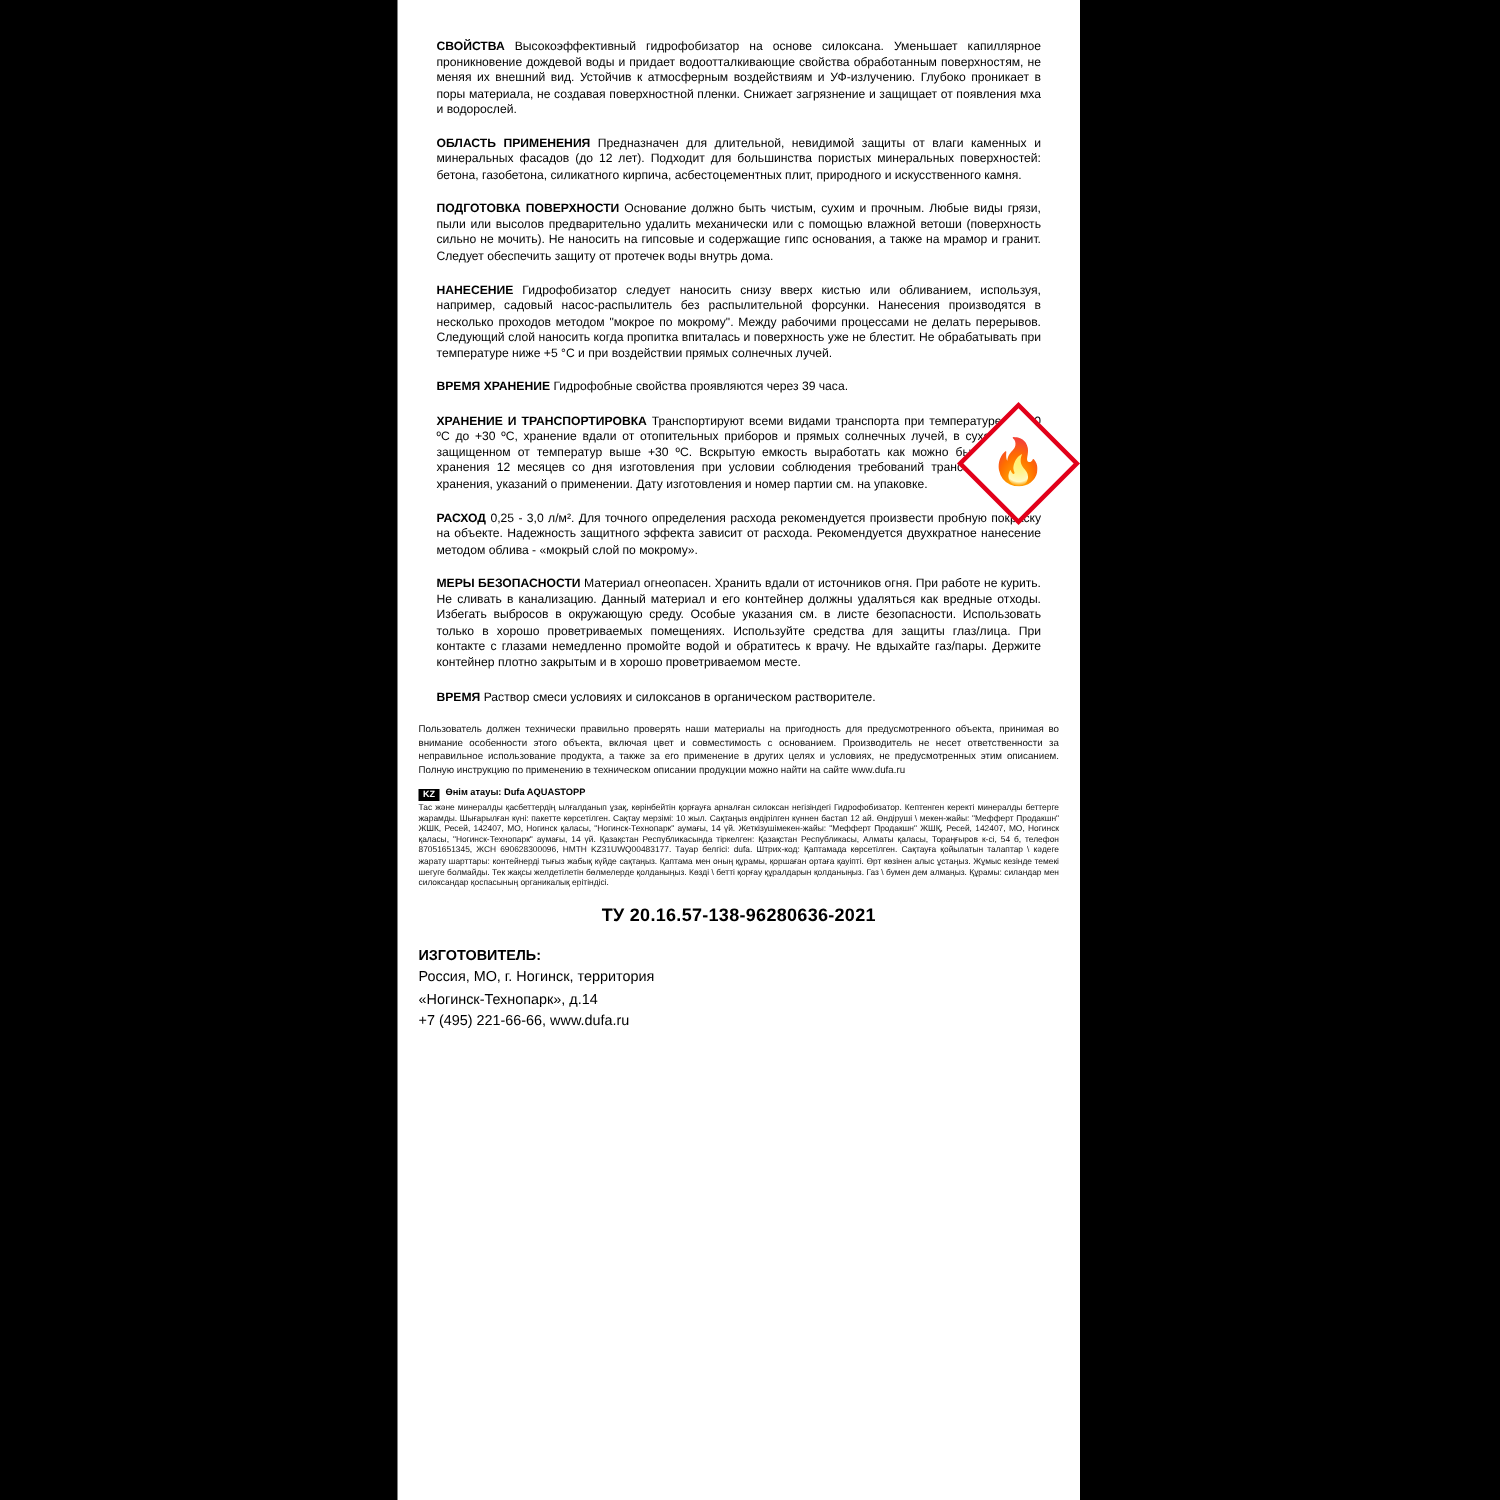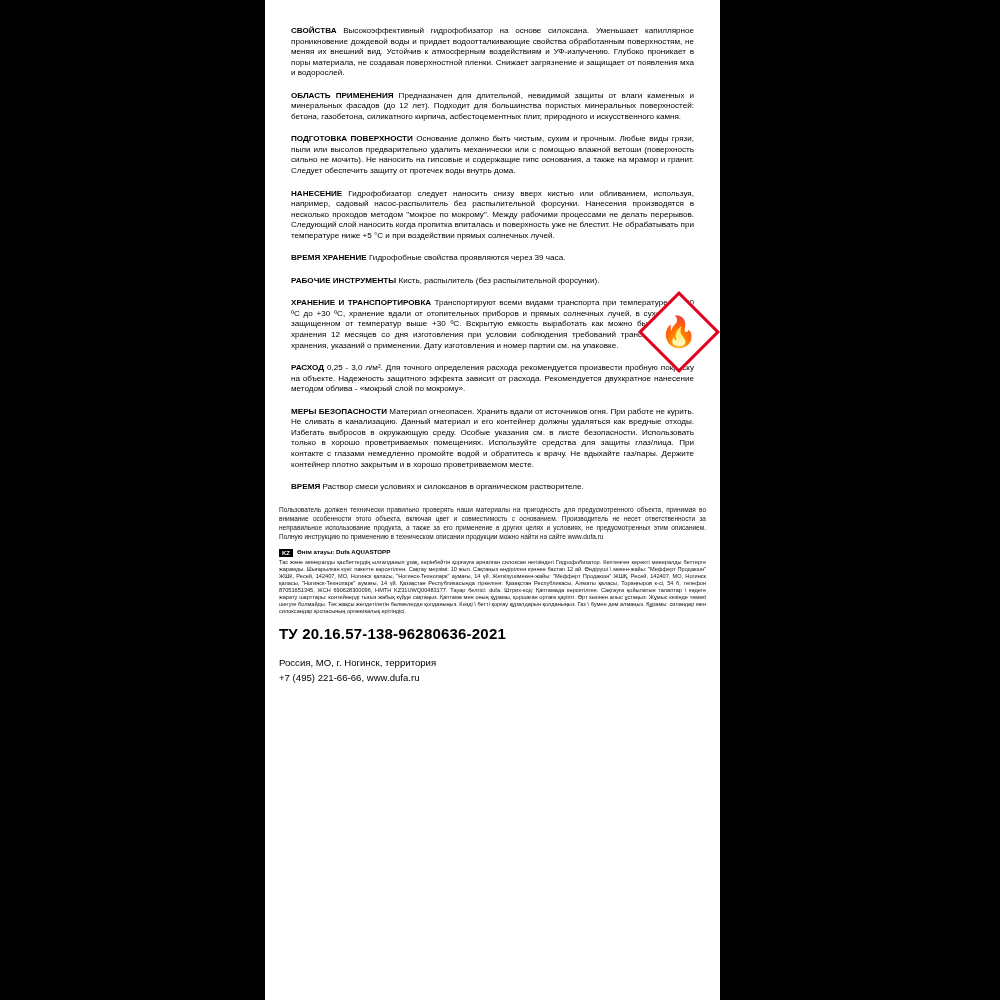--- a/index.html
+++ b/index.html
@@ -61,22 +61,22 @@
   .kz-title{font-size:6.2px;font-weight:bold;color:#000;}
   .kz-body{
     margin-top:2px;
     font-size:5.6px;
     line-height:7.1px;
     color:#111;
     text-align:justify;
   }
   .tu{
     margin-top:10px;
-    text-align:left;
-    font-size:15px;
+    text-align:center;
+    font-size:12px;
     font-weight:bold;
     letter-spacing:.2px;
   }
   .maker{
     margin-top:14px;
     font-size:9.6px;
     line-height:14.5px;
     font-weight:bold;
     color:#000;
   }
@@ -91,37 +91,38 @@
   <div class="body-text">
     <div class="hazard">
       <div class="glyph">🔥</div>
     </div>
 
     <p><span class="lead">СВОЙСТВА</span><span> Высокоэффективный гидрофобизатор на основе силоксана. Уменьшает капиллярное проникновение дождевой воды и придает водоотталкивающие свойства обработанным поверхностям, не меняя их внешний вид. Устойчив к атмосферным воздействиям и УФ-излучению. Глубоко проникает в поры материала, не создавая поверхностной пленки. Снижает загрязнение и защищает от появления мха и водорослей.</span></p>
     <p><span class="lead">ОБЛАСТЬ ПРИМЕНЕНИЯ</span><span> Предназначен для длительной, невидимой защиты от влаги каменных и минеральных фасадов (до 12 лет). Подходит для большинства пористых минеральных поверхностей: бетона, газобетона, силикатного кирпича, асбестоцементных плит, природного и искусственного камня.</span></p>
     <p><span class="lead">ПОДГОТОВКА ПОВЕРХНОСТИ</span><span> Основание должно быть чистым, сухим и прочным. Любые виды грязи, пыли или высолов предварительно удалить механически или с помощью влажной ветоши (поверхность сильно не мочить). Не наносить на гипсовые и содержащие гипс основания, а также на мрамор и гранит. Следует обеспечить защиту от протечек воды внутрь дома.</span></p>
     <p><span class="lead">НАНЕСЕНИЕ</span><span> Гидрофобизатор следует наносить снизу вверх кистью или обливанием, используя, например, садовый насос-распылитель без распылительной форсунки. Нанесения производятся в несколько проходов методом "мокрое по мокрому". Между рабочими процессами не делать перерывов. Следующий слой наносить когда пропитка впиталась и поверхность уже не блестит. Не обрабатывать при температуре ниже +5 °С и при воздействии прямых солнечных лучей.</span></p>
     <p><span class="lead">ВРЕМЯ ХРАНЕНИЕ</span><span> Гидрофобные свойства проявляются через 39 часа.</span></p>
-    <p><span class="lead">РАБОЧИЕ ИНСТРУМЕНТЫ</span><span> Кисть, распылитель (без распылительной форсунки).</span></p>
     <p><span class="lead">ХРАНЕНИЕ  И  ТРАНСПОРТИРОВКА</span><span>  Транспортируют всеми видами транспорта при температуре от -20 ºС до +30 ºС, хранение вдали от отопительных приборов и прямых солнечных лучей, в сухом месте, защищенном от температур выше +30 ºС. Вскрытую емкость выработать как можно быстрее. Срок хранения 12 месяцев со дня изготовления при условии соблюдения требований транспортировки и хранения, указаний о применении. Дату изготовления и номер партии см. на упаковке.</span></p>
     <p><span class="lead">РАСХОД</span><span> 0,25 - 3,0 л/м². Для точного определения расхода рекомендуется произвести пробную покраску на объекте. Надежность защитного эффекта зависит от расхода. Рекомендуется двухкратное нанесение методом облива - «мокрый слой по мокрому».</span></p>
     <p><span class="lead">МЕРЫ БЕЗОПАСНОСТИ</span><span> Материал огнеопасен. Хранить вдали от источников огня. При работе не курить. Не сливать в канализацию. Данный материал и его контейнер должны удаляться как вредные отходы. Избегать выбросов в окружающую среду. Особые указания см. в листе безопасности. Использовать только в хорошо проветриваемых помещениях. Используйте средства для защиты глаз/лица. При контакте с глазами немедленно промойте водой и обратитесь к врачу. Не вдыхайте газ/пары. Держите контейнер плотно закрытым и в хорошо проветриваемом месте.</span></p>
     <p><span class="lead">ВРЕМЯ</span><span> Раствор смеси условиях и силоксанов в органическом растворителе.</span></p>
   </div>
 
   <div class="disclaimer">Пользователь должен технически правильно проверять наши материалы на пригодность для предусмотренного объекта, принимая во внимание особенности этого объекта, включая цвет и совместимость с основанием. Производитель не несет ответственности за неправильное использование продукта, а также за его применение в других целях и условиях, не предусмотренных этим описанием. Полную инструкцию по применению в техническом описании продукции можно найти на сайте www.dufa.ru</div>
 
   <div class="kz-block">
     <div class="kz-head">
       <span class="kz-badge">KZ</span>
       <span class="kz-title">Өнім атауы: Dufa AQUASTOPP</span>
     </div>
     <div class="kz-body">Тас және минералды қасбеттердің ылғалданып ұзақ, көрінбейтін қорғауға арналған силоксан негізіндегі Гидрофобизатор. Кептенген керекті минералды беттерге жарамды. Шығарылған күні: пакетте көрсетілген. Сақтау мерзімі: 10 жыл. Сақтаңыз өндірілген күннен бастап 12 ай. Өндіруші \ мекен-жайы: "Мефферт Продакшн" ЖШК, Ресей, 142407, МО, Ногинск қаласы, "Ногинск-Технопарк" аумағы, 14 үй. Жеткізушімекен-жайы: "Мефферт Продакшн" ЖШҚ, Ресей, 142407, МО, Ногинск қаласы, "Ногинск-Технопарк" аумағы, 14 үй. Қазақстан Республикасында тіркелген: Қазақстан Республикасы, Алматы қаласы, Тораңғыров к-сі, 54 б, телефон 87051651345, ЖСН 690628300096, НМТН KZ31UWQ00483177. Тауар белгісі: dufa. Штрих-код: Қаптамада көрсетілген. Сақтауға қойылатын талаптар \ кәдеге жарату шарттары: контейнерді тығыз жабық күйде сақтаңыз. Қаптама мен оның құрамы, қоршаған ортаға қауіпті. Өрт көзінен алыс ұстаңыз. Жұмыс кезінде темекі шегуге болмайды. Тек жақсы желдетілетін бөлмелерде қолданыңыз. Көзді \ бетті қорғау құралдарын қолданыңыз. Газ \ бумен дем алмаңыз. Құрамы: силандар мен силоксандар қоспасының органикалық ерітіндісі.</div>
   </div>
 
   <div class="tu">ТУ 20.16.57-138-96280636-2021</div>
 
   <div class="maker">
+    <div class="title">ИЗГОТОВИТЕЛЬ:</div>
     <div class="line">Россия, МО, г. Ногинск, территория</div>
+    <div class="line">«Ногинск-Технопарк», д.14</div>
     <div class="line">+7 (495) 221-66-66, www.dufa.ru</div>
   </div>
 
 </div>
 
 </body></html>

